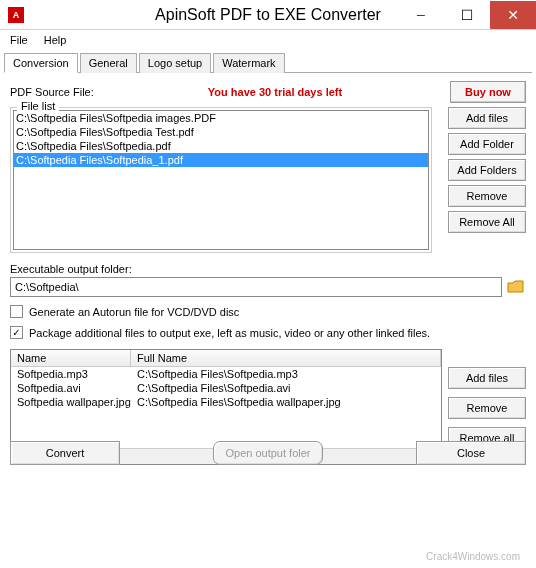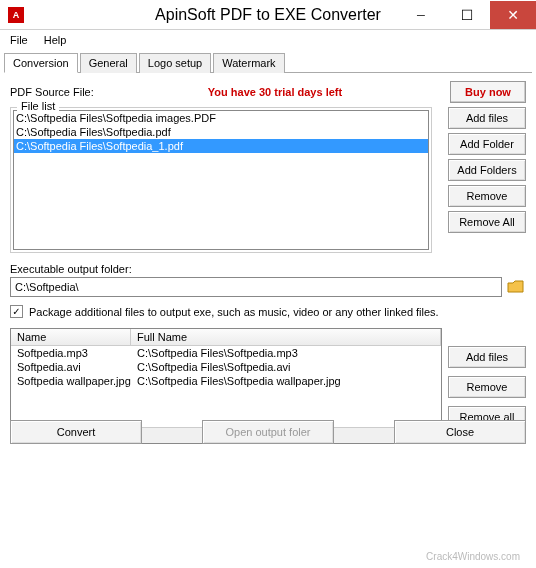--- a/index.html
+++ b/index.html
@@ -59,22 +59,22 @@
 .addl-row { display: flex; }
 .addl-row .cell { padding: 1px 6px; white-space: nowrap; overflow: hidden; }
 .addl-row .cell.c1 { width: 120px; }
 .addl-row .cell.c2 { flex: 1; }
 .scrollbar { height: 16px; border-top: 1px solid #ccc; background: #f0f0f0; display: flex; justify-content: space-between; padding: 0 2px; align-items: center; }
 .scrollbar span { font-size: 9px; color: #666; cursor: default; }
 
 .btncol2 { display: flex; flex-direction: column; gap: 8px; width: 78px; padding-top: 18px; }
 
 .bottombar { position: absolute; bottom: 8px; left: 10px; right: 10px; display: flex; justify-content: space-between; }
-.bigbtn { width: 132px; height: 24px; border: 1px solid #999; background: #f3f3f3; display: flex; align-items: center; justify-content: center; cursor: default; box-shadow: inset 1px 1px 0 #fff, inset -1px -1px 0 #ddd; }
-.bigbtn.disabled { color: #999; }
+.bigbtn { width: 110px; height: 24px; border: 1px solid #999; background: #f3f3f3; display: flex; align-items: center; justify-content: center; cursor: default; box-shadow: inset 1px 1px 0 #fff, inset -1px -1px 0 #ddd; }
+.bigbtn.disabled { color: #999; border-radius: 7px; }
 
 .watermark { position: absolute; bottom: 6px; right: 16px; color: #bbb; font-size: 10px; pointer-events: none; }
 </style>
 </head>
 <body>
 
 <div class="titlebar">
   <div class="icon"></div>
   <div class="title">ApinSoft PDF to EXE Converter</div>
   <div class="winbtns">
@@ -103,20 +103,21 @@
     <div class="trial">You have 30 trial days left</div>
     <div class="buynow">Buy now</div>
   </div>
 
   <div class="filelist-wrap">
     <div class="fieldset" style="flex:1;">
       <div class="legend">File list</div>
       <div class="filelist">
         <div class="filelist-inner" id="filelist-inner">
             <div class="fileitem">C:\Softpedia Files\Softpedia images.PDF</div>
+            <div class="fileitem">C:\Softpedia Files\Softpedia Test.pdf</div>
             <div class="fileitem">C:\Softpedia Files\Softpedia.pdf</div>
             <div class="fileitem selected">C:\Softpedia Files\Softpedia_1.pdf</div>
           </div>
       </div>
     </div>
     <div class="btncol">
       <div class="btn">Add files</div>
       <div class="btn">Add Folder</div>
       <div class="btn">Add Folders</div>
       <div class="btn">Remove</div>
@@ -129,24 +130,28 @@
     <div class="outinput-row">
       <input class="outinput" value="C:\Softpedia\" style="">
       <div class="foldericon">
         <svg width="18" height="14" viewBox="0 0 18 14">
             <path d="M1 3 L6 3 L8 1 L16 1 L16 12 L1 12 Z" fill="#f5c24a" stroke="#b8860b"></path>
           </svg>
       </div>
     </div>
   </div>
 
+  <div class="check-row">
+    <div class="checkbox"></div>
+    <div>Generate an Autorun file for VCD/DVD disc</div>
+  </div>
 
   <div class="check-row">
     <div class="checkbox">✓</div>
-    <div>Package additional files to output exe, such as music, video or any other linked files.</div>
+    <div>Package additional files to output exe, left as music, video or any other linked files.</div>
   </div>
 
   <div class="addl-wrap">
     <div class="addl-list">
       <div class="addl-header">
         <div class="col col-name">Name</div>
         <div class="col col-full">Full Name</div>
       </div>
       <div class="addl-body" id="addl-body">
           <div class="addl-row">

